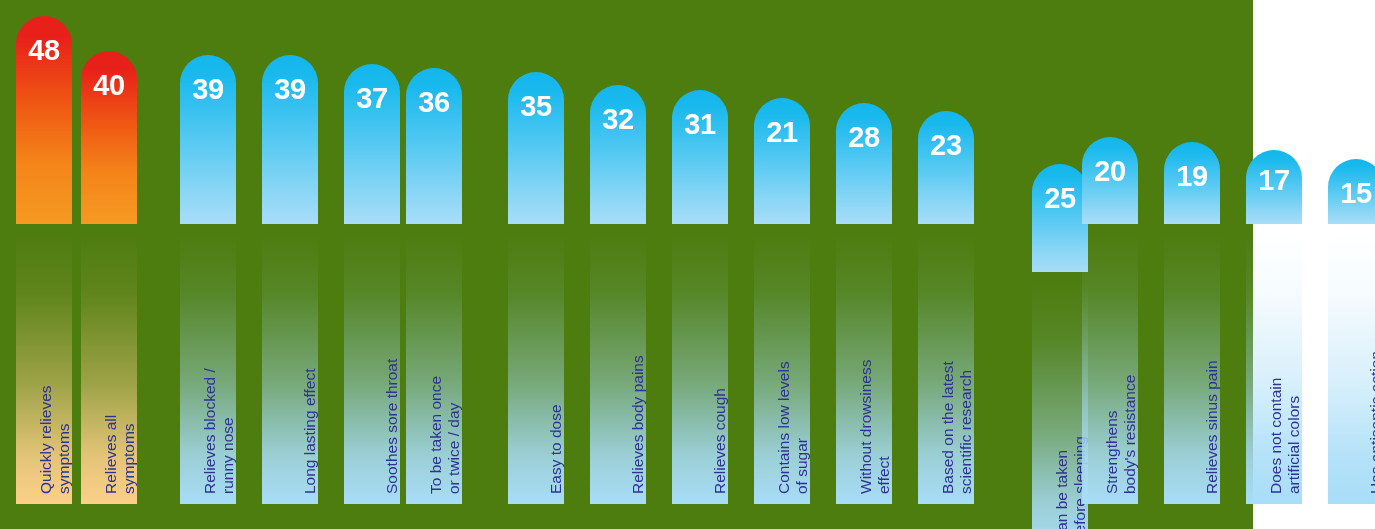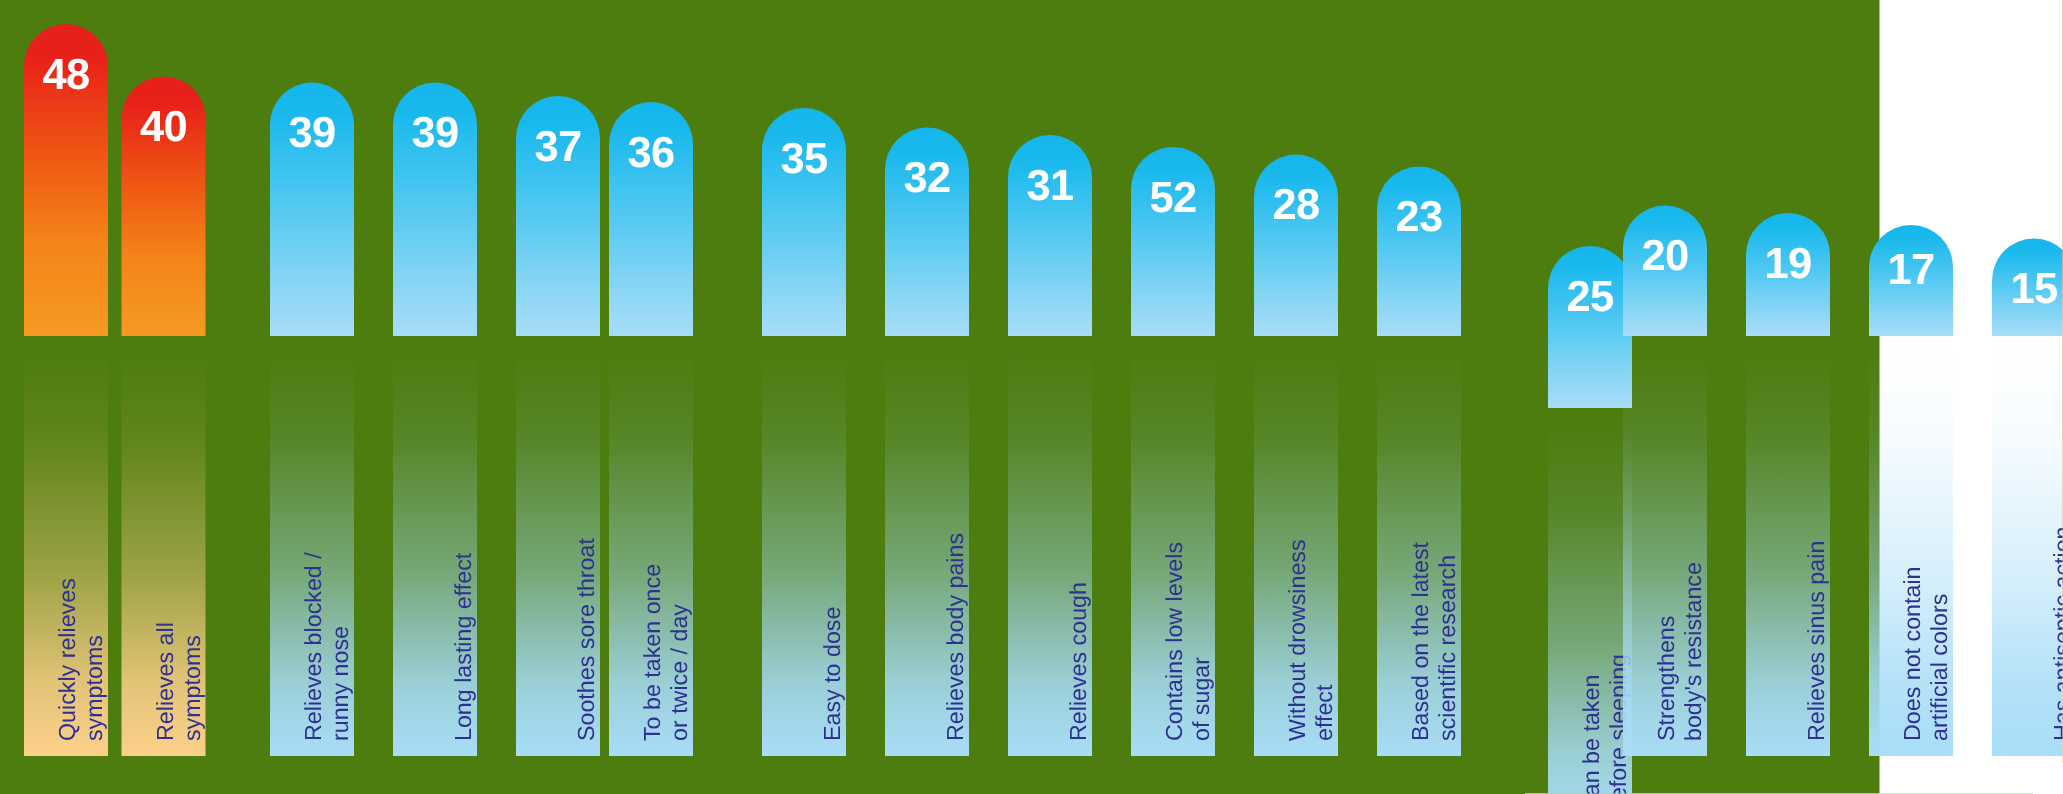--- a/index.html
+++ b/index.html
@@ -193,21 +193,21 @@
       <div class="label-strip cool">
         <div class="label-wrap">
           <div class="label-inner">
             <span>Relieves cough</span>
           </div>
         </div>
       </div>
     </div>
     <div class="bar-group" style="left: 754px;">
       <div class="bar cool" style="top: 98px; height: 126px;"></div>
-      <div class="bar-value" style="top: 118px;">52</div>
+      <div class="bar-value" style="top: 118px;">21</div>
       <div class="label-strip cool">
         <div class="label-wrap">
           <div class="label-inner">
             <span>Contains low levels
 of sugar</span>
           </div>
         </div>
       </div>
     </div>
     <div class="bar-group" style="left: 836px;">

